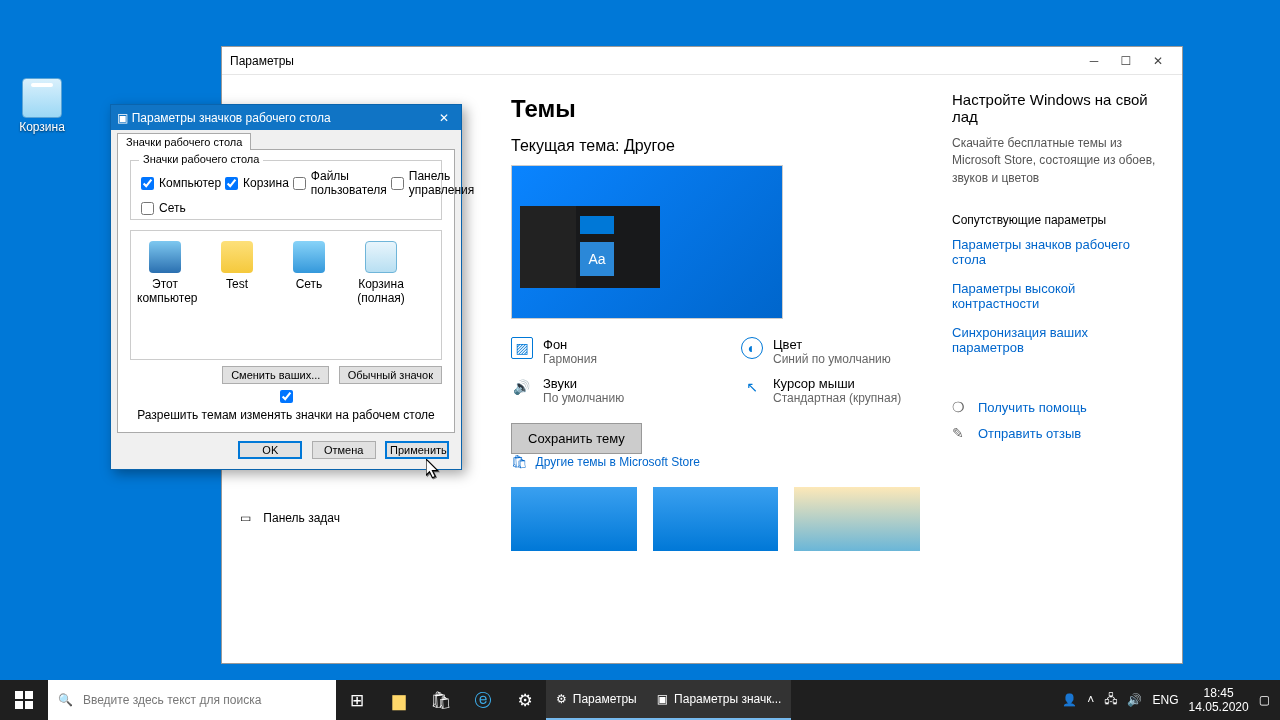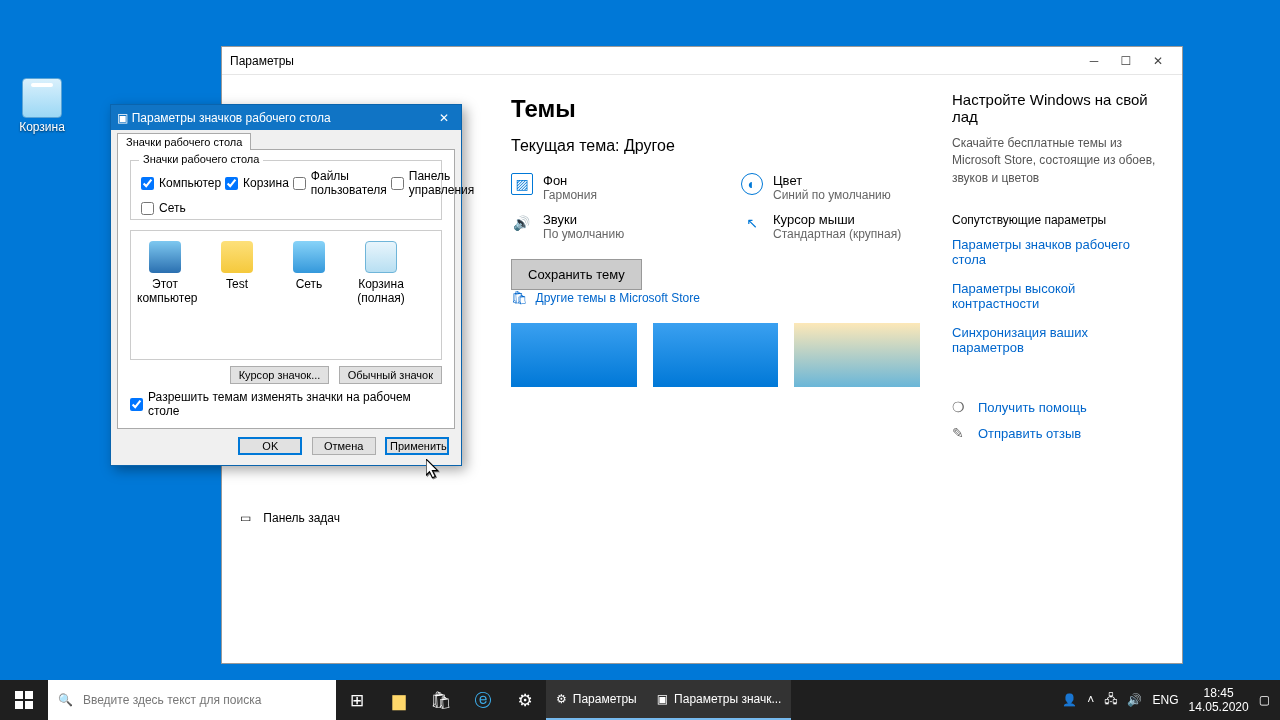--- a/index.html
+++ b/index.html
@@ -62,21 +62,21 @@
 .chk input{width:13px;height:13px;}
 .icon-list{border:1px solid #ccc;padding:10px 6px;display:flex;gap:16px;height:130px;}
 .ico-item{width:56px;text-align:center;font-size:10px;color:#000;}
 .ico-item .ic{width:32px;height:32px;margin:0 auto 4px;background:#4db2e8;border-radius:4px;}
 .ico-item .ic.pc{background:linear-gradient(#7ec8f0,#2a6fb0);}
 .ico-item .ic.user{background:linear-gradient(#fde07a,#f5c93c);}
 .ico-item .ic.net{background:linear-gradient(#88d3f8,#3498db);}
 .ico-item .ic.bin{background:linear-gradient(#e8f5fc,#b8dff2);border:1px solid #6fb5d9;}
 .dlg-btns{text-align:right;margin-top:6px;}
 .dlg-btns button{font-size:11px;padding:2px 8px;margin-left:6px;background:#e1e1e1;border:1px solid #adadad;min-width:78px;}
-.allow-row{display:flex;gap:5px;align-items:center;font-size:11px;margin-top:6px;}
+.allow-row{display:flex;gap:5px;align-items:center;font-size:11px;margin-top:6px;flex-direction:column;}
 .allow-row input{width:13px;height:13px;}
 .dlg-footer{padding:6px 12px 10px;text-align:right;}
 .dlg-footer button{font-size:11px;padding:2px 4px;margin-left:6px;background:#e1e1e1;border:1px solid #adadad;width:64px;}
 .dlg-footer button.focus{border:1px solid #0078d7;box-shadow:0 0 0 1px #0078d7 inset;}
 .cursor-arrow{position:absolute;left:426px;top:459px;width:14px;height:18px;pointer-events:none;}
 .cursor-arrow svg{filter:drop-shadow(1px 1px 0 rgba(0,0,0,.5));}
 
 .taskbar{position:absolute;left:0;right:0;bottom:0;height:40px;background:#1f1f1f;display:flex;align-items:stretch;color:#fff;}
 .tb-btn{width:48px;display:flex;align-items:center;justify-content:center;color:#fff;}
 .tb-start svg{width:18px;height:18px;}
@@ -113,20 +113,26 @@
     <div class="settings-left">
       <div style="height:420px;"></div>
       <div class="side-item">
         <span>▭</span>
         <span>Панель задач</span>
       </div>
     </div>
     <div class="settings-main">
       <div class="page-title">Темы</div>
       <div class="subtitle">Текущая тема: Другое</div>
+      <div class="theme-preview">
+        <div class="mini-win"></div>
+        <div class="mini-start"></div>
+        <div class="mini-tile2"></div>
+        <div class="mini-tile">Aa</div>
+      </div>
       <div class="theme-props">
         <div class="prop">
           <div class="icn">▨</div>
           <div class="txt">
               <div class="t1">Фон</div>
               <div class="t2">Гармония</div>
             </div>
         </div>
         <div class="prop">
           <div class="icn round">◐</div>
@@ -224,21 +230,21 @@
       <div class="ico-item">
           <div class="ic net"></div>
           <div>Сеть</div>
         </div>
       <div class="ico-item">
           <div class="ic bin"></div>
           <div>Корзина (полная)</div>
         </div>
     </div>
     <div class="dlg-btns">
-      <button>Курсор значок...</button>
+      <button>Сменить ваших...</button>
       <button>Обычный значок</button>
     </div>
     <label class="allow-row">
         <input type="checkbox" checked="" style="">
         <span>Разрешить темам изменять значки на рабочем столе</span>
       </label>
   </div>
   <div class="dlg-footer">
     <button class="focus">OK</button>
     <button>Отмена</button>

